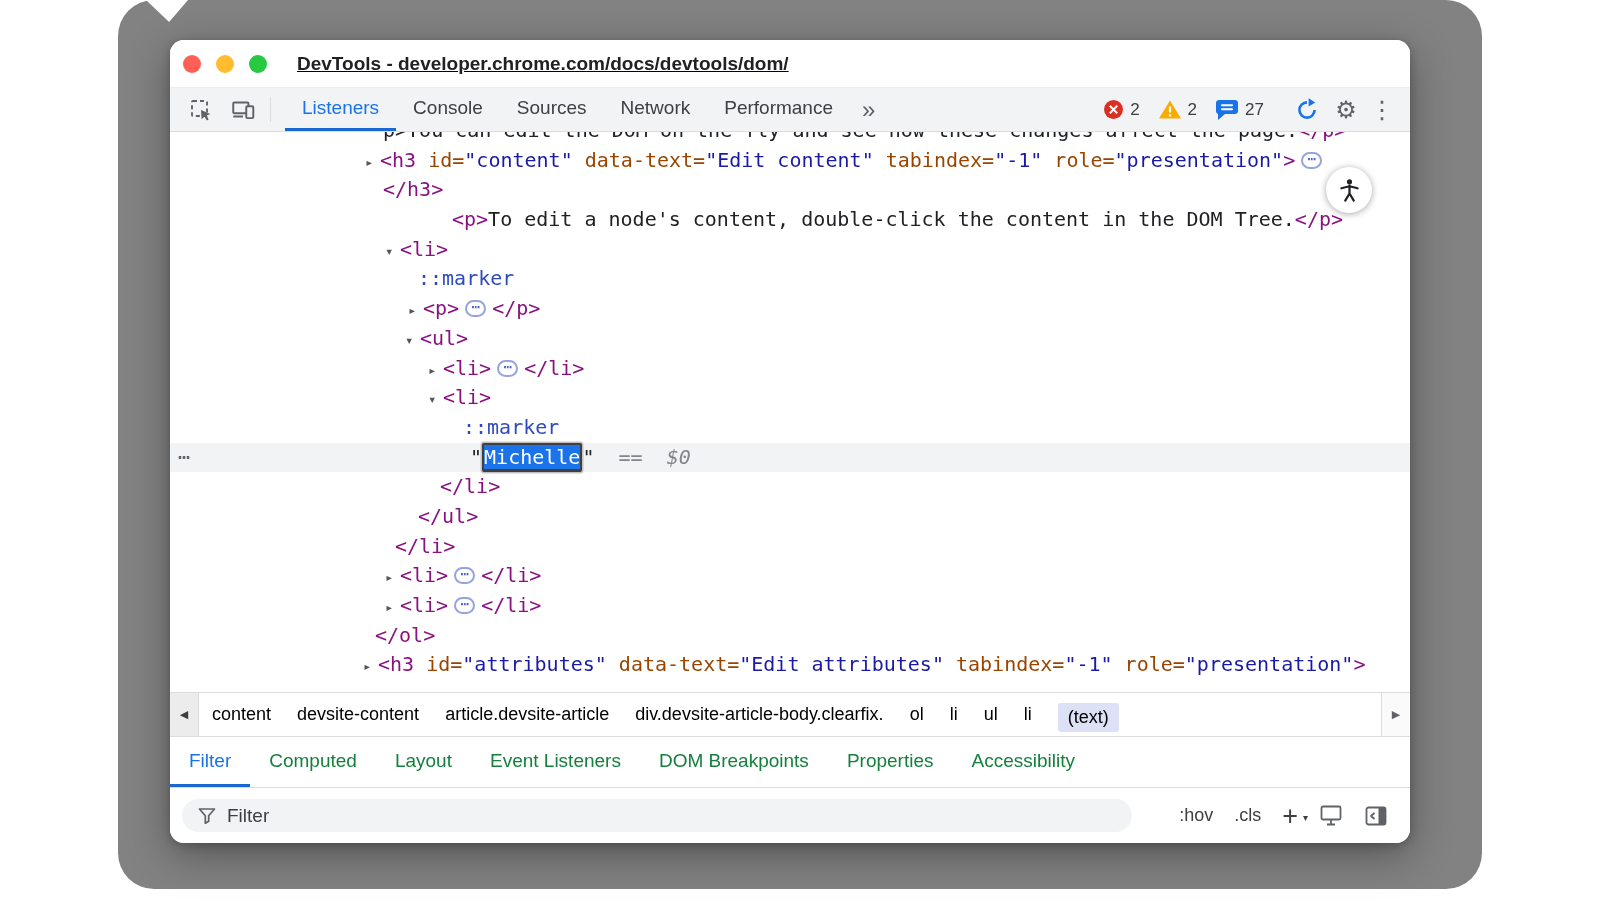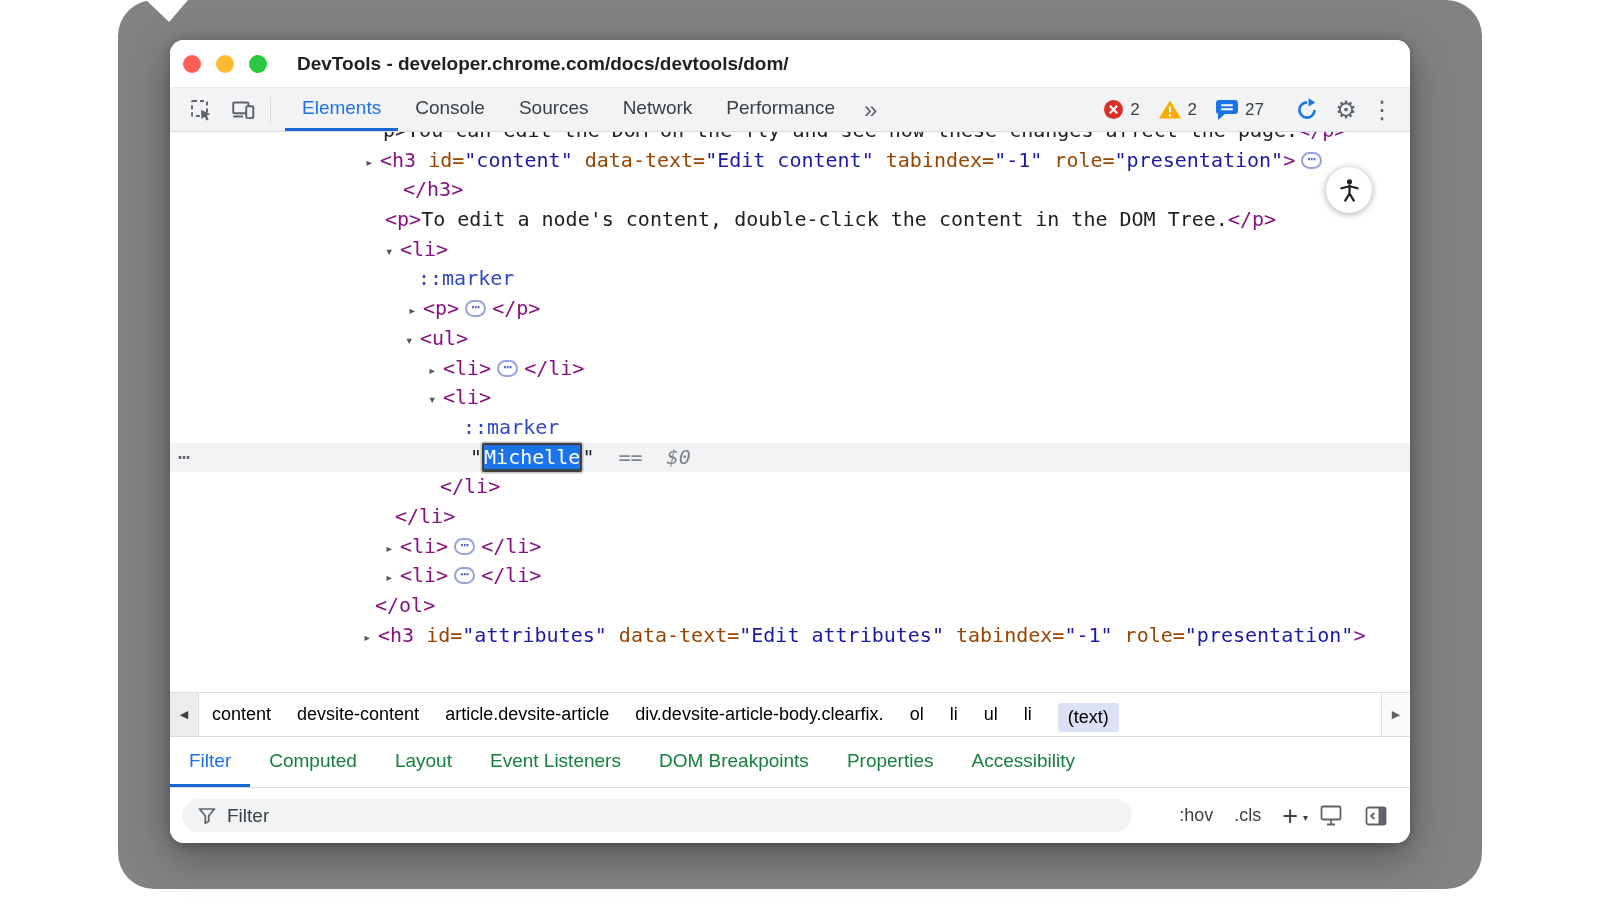--- a/index.html
+++ b/index.html
@@ -12,21 +12,21 @@
   .notch { position: absolute; left: 146px; top: 0; width: 42px; height: 22px;
     background: #ffffff; clip-path: polygon(0 0, 100% 0, 55% 100%); }
 
   
   .window { position: absolute; left: 170px; top: 40px; width: 1240px; height: 803px;
     background: #ffffff; border-radius: 14px; overflow: hidden;
     box-shadow: 0 12px 40px rgba(0,0,0,.35), 0 2px 10px rgba(0,0,0,.22); }
 
   
   .titlebar { position: absolute; left: 0; top: 0; width: 100%; height: 48px;
-    display: flex; align-items: center; border-bottom: 1px solid #ececec; background: #fff; }
+    display: flex; align-items: center; border-bottom: 1px solid #ececec; background: #fff; text-decoration: underline; }
   .lights { display: flex; gap: 15px; margin-left: 13px; }
   .light { width: 18px; height: 18px; border-radius: 50%; display: inline-block; border: none; }
   .light.red { background: #ff5f57; } .light.yellow { background: #febc2e; } .light.green { background: #28c840; }
   .title { margin-left: 30px; font-size: 19px; font-weight: 700; color: #202124; }
 
   
   .toolbar { position: absolute; left: 0; top: 48px; width: 100%; height: 44px;
     background: #f1f3f4; border-bottom: 1px solid #dadce0;
     display: flex; align-items: stretch; padding: 0 10px; }
   .icon-btn { background: none; border: none; width: 42px; display: flex; align-items: center;
@@ -135,21 +135,21 @@
     </button>
     <button class="icon-btn">
       <svg width="26" height="26" viewBox="0 0 24 24" fill="none" stroke="#5f6368" stroke-width="1.8">
         <rect x="3" y="5" width="14" height="10" rx="1"></rect>
         <path d="M3 18h9"></path>
         <rect x="15" y="8.5" width="6.5" height="11" rx="1.2" fill="#f1f3f4"></rect>
       </svg>
     </button>
     <div class="vdiv"></div>
     <div class="tt-tabs">
-        <div class="tt-tab active">Elements</div>
+        <div class="tt-tab active">Listeners</div>
         <div class="tt-tab">Console</div>
         <div class="tt-tab">Sources</div>
         <div class="tt-tab">Network</div>
         <div class="tt-tab">Performance</div>
       </div>
     <div class="more-tabs">»</div>
 
     <div class="right-cluster">
       <div class="badge">
         <svg width="21" height="21" viewBox="0 0 20 20">
@@ -186,31 +186,32 @@
         </button>
       <button class="plain-icon">
           <span>⋮</span>
         </button>
     </div>
   </div>
 
   <div class="dom-area">
       <div class="dom-line clip-top" style="padding-left: 213px;"><span class="tk-text">p&gt;You can edit the DOM on the fly and see how these changes affect the page.</span><span class="tk-tag">&lt;/p&gt;</span></div>
       <div class="dom-line" style="padding-left: 195px;"><span class="arrow">▸</span><span class="tk-tag">&lt;h3</span><span class="tk-attr"> id=</span><span class="tk-val">"content"</span><span class="tk-attr"> data-text=</span><span class="tk-val">"Edit content"</span><span class="tk-attr"> tabindex=</span><span class="tk-val">"-1"</span><span class="tk-attr"> role=</span><span class="tk-val">"presentation"</span><span class="tk-tag">&gt;</span><span class="tk-ellipsis">⋯</span></div>
-      <div class="dom-line" style="padding-left: 213px; margin-left: 20px;"><span class="tk-tag">&lt;/h3&gt;</span></div>
-      <div class="dom-line" style="padding-left: 215px;"><span class="tk-tag">&lt;p&gt;</span><span class="tk-text">To edit a node's content, double-click the content in the DOM Tree.</span><span class="tk-tag">&lt;/p&gt;</span></div>
+      <div class="dom-line" style="padding-left: 213px;"><span class="tk-tag">&lt;/h3&gt;</span></div>
+      <div class="dom-line" style="padding-left: 215px; text-align: center;"><span class="tk-tag">&lt;p&gt;</span><span class="tk-text">To edit a node's content, double-click the content in the DOM Tree.</span><span class="tk-tag">&lt;/p&gt;</span></div>
       <div class="dom-line" style="padding-left: 215px;"><span class="arrow">▾</span><span class="tk-tag">&lt;li&gt;</span></div>
       <div class="dom-line" style="padding-left: 248px;"><span class="tk-pseudo">::marker</span></div>
       <div class="dom-line" style="padding-left: 238px;"><span class="arrow">▸</span><span class="tk-tag">&lt;p&gt;</span><span class="tk-ellipsis">⋯</span><span class="tk-tag">&lt;/p&gt;</span></div>
       <div class="dom-line" style="padding-left: 235px;"><span class="arrow">▾</span><span class="tk-tag">&lt;ul&gt;</span></div>
       <div class="dom-line" style="padding-left: 258px;"><span class="arrow">▸</span><span class="tk-tag">&lt;li&gt;</span><span class="tk-ellipsis">⋯</span><span class="tk-tag">&lt;/li&gt;</span></div>
       <div class="dom-line" style="padding-left: 258px;"><span class="arrow">▾</span><span class="tk-tag">&lt;li&gt;</span></div>
       <div class="dom-line" style="padding-left: 293px;"><span class="tk-pseudo">::marker</span></div>
       <div class="dom-line selected" style="padding-left: 300px;"><span class="gutter-dots">⋯</span><span class="tk-text">"</span><span class="edit-box"><span class="sel-text">Michelle</span></span><span class="tk-text">"</span><span class="tk-eq">  ==  </span><span class="tk-dollar">$0</span></div>
       <div class="dom-line" style="padding-left: 270px;"><span class="tk-tag">&lt;/li&gt;</span></div>
+      <div class="dom-line" style="padding-left: 248px;"><span class="tk-tag">&lt;/ul&gt;</span></div>
       <div class="dom-line" style="padding-left: 225px;"><span class="tk-tag">&lt;/li&gt;</span></div>
       <div class="dom-line" style="padding-left: 215px;"><span class="arrow">▸</span><span class="tk-tag">&lt;li&gt;</span><span class="tk-ellipsis">⋯</span><span class="tk-tag">&lt;/li&gt;</span></div>
       <div class="dom-line" style="padding-left: 215px;"><span class="arrow">▸</span><span class="tk-tag">&lt;li&gt;</span><span class="tk-ellipsis">⋯</span><span class="tk-tag">&lt;/li&gt;</span></div>
       <div class="dom-line" style="padding-left: 205px;"><span class="tk-tag">&lt;/ol&gt;</span></div>
       <div class="dom-line clip-bottom" style="padding-left: 193px;"><span class="arrow">▸</span><span class="tk-tag">&lt;h3</span><span class="tk-attr"> id=</span><span class="tk-val">"attributes"</span><span class="tk-attr"> data-text=</span><span class="tk-val">"Edit attributes"</span><span class="tk-attr"> tabindex=</span><span class="tk-val">"-1"</span><span class="tk-attr"> role=</span><span class="tk-val">"presentation"</span><span class="tk-tag">&gt;</span></div>
     </div>
 
   <button class="a11y-fab">
     <svg width="27" height="27" viewBox="0 0 24 24">
       <circle cx="12" cy="4.2" r="2.3" fill="#202124"></circle>

